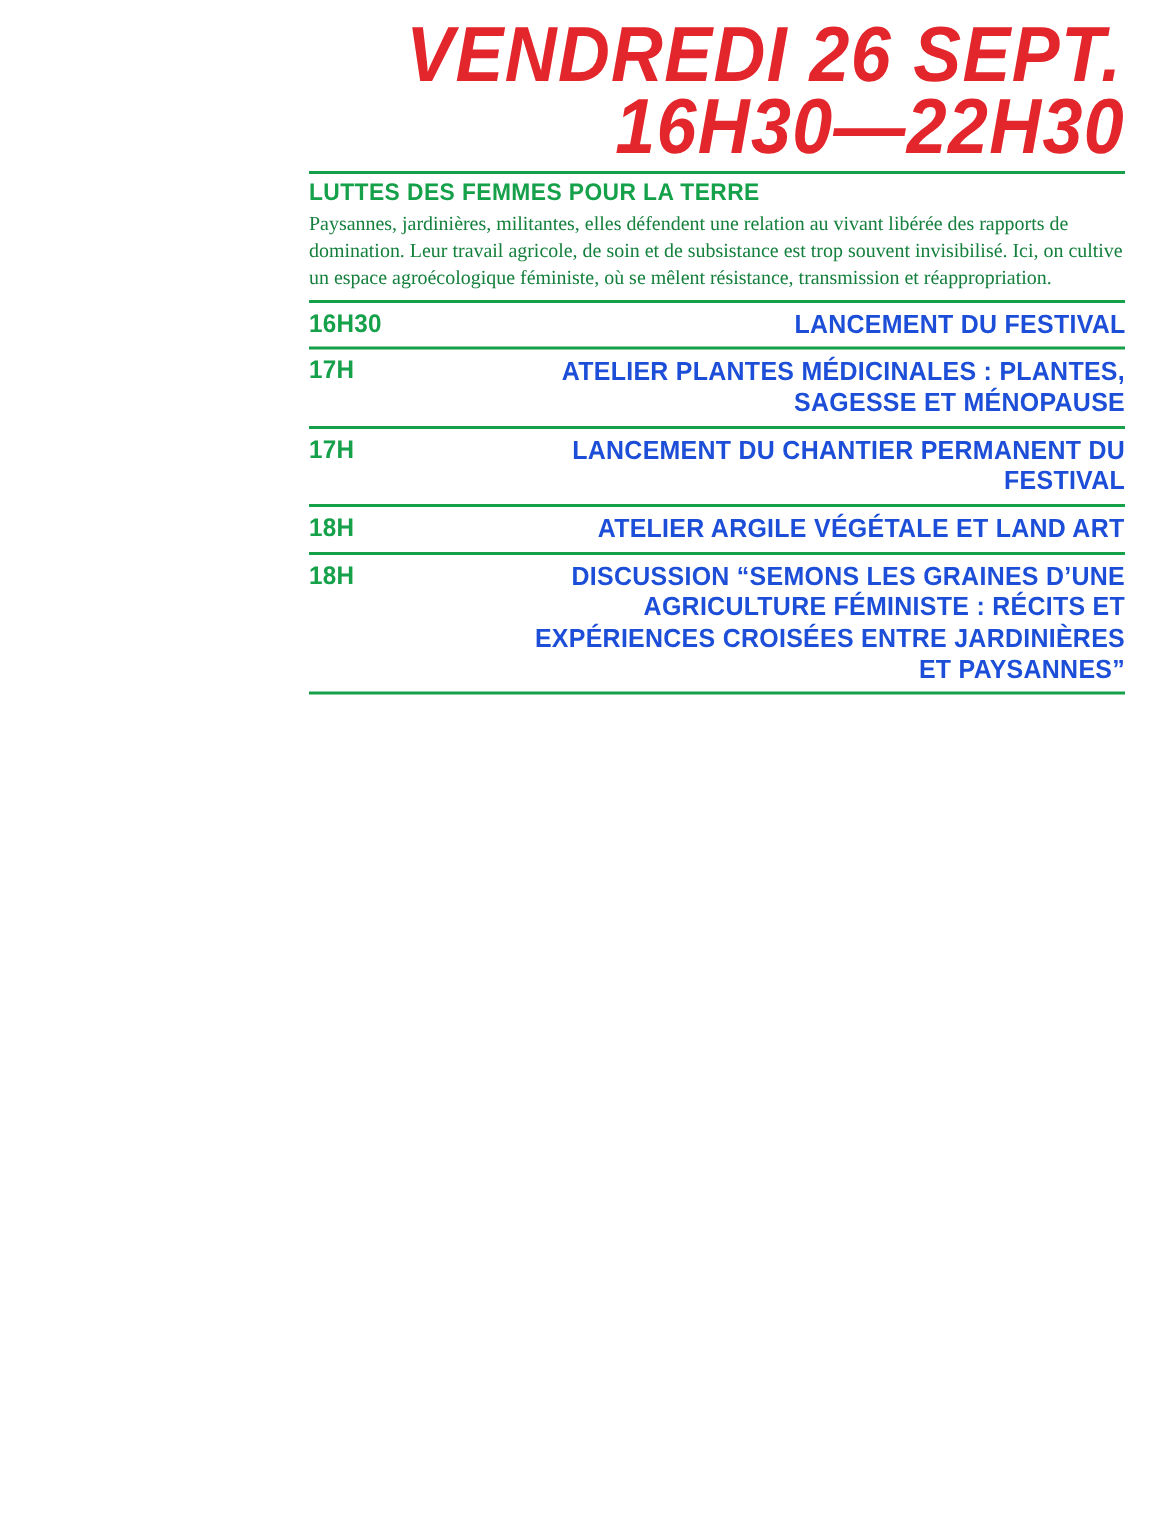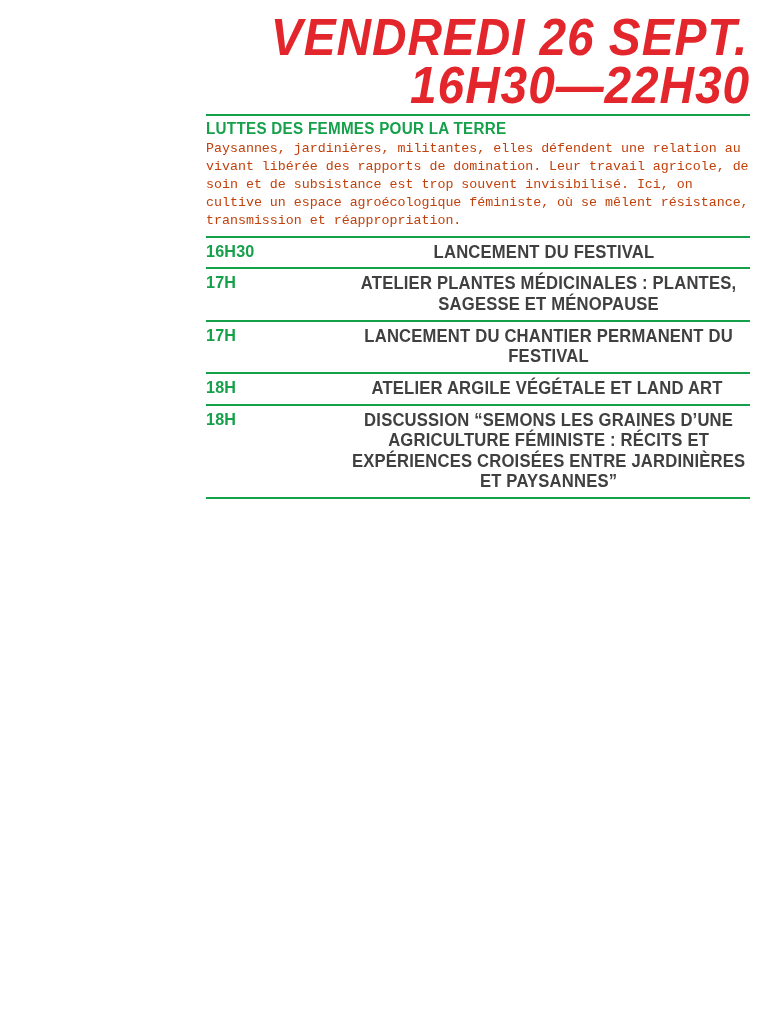--- a/index.html
+++ b/index.html
@@ -71,25 +71,25 @@
     font-weight: bold;
     font-size: 16px;
     letter-spacing: 0.3px;
     text-transform: uppercase;
     margin: 4px 0 2px 0;
     transform: scaleX(0.95);
     transform-origin: left center;
   }
 
   .intro {
-    color: #c2410c;
+    color: #15803d;
     font-size: 13.3px;
     line-height: 1.35;
     margin: 0 0 6px 0;
-    font-family: Liberation Mono, monospace;
+    font-family: Liberation Serif, serif;
   }
 
   
   .schedule {
     width: 100%;
     border-collapse: collapse;
     table-layout: fixed;
   }
   .schedule tr { vertical-align: top; }
   .schedule td {
@@ -102,22 +102,22 @@
     color: #15a04a;
     font-family: "Liberation Sans Narrow", "Liberation Sans", sans-serif;
     font-weight: bold;
     font-size: 17px;
     letter-spacing: 0.2px;
     white-space: nowrap;
     transform: scaleX(0.95);
     transform-origin: left center;
   }
   .schedule td.title {
-    color: #404040;
-    text-align: center;
+    color: #1d4ed8;
+    text-align: right;
     font-family: "Liberation Sans Narrow", "Liberation Sans", sans-serif;
     font-weight: bold;
     font-size: 17.5px;
     line-height: 1.18;
     letter-spacing: 0.2px;
     text-transform: uppercase;
   }
   .schedule td.title .inner {
     display: inline-block;
     transform: scaleX(0.95);

